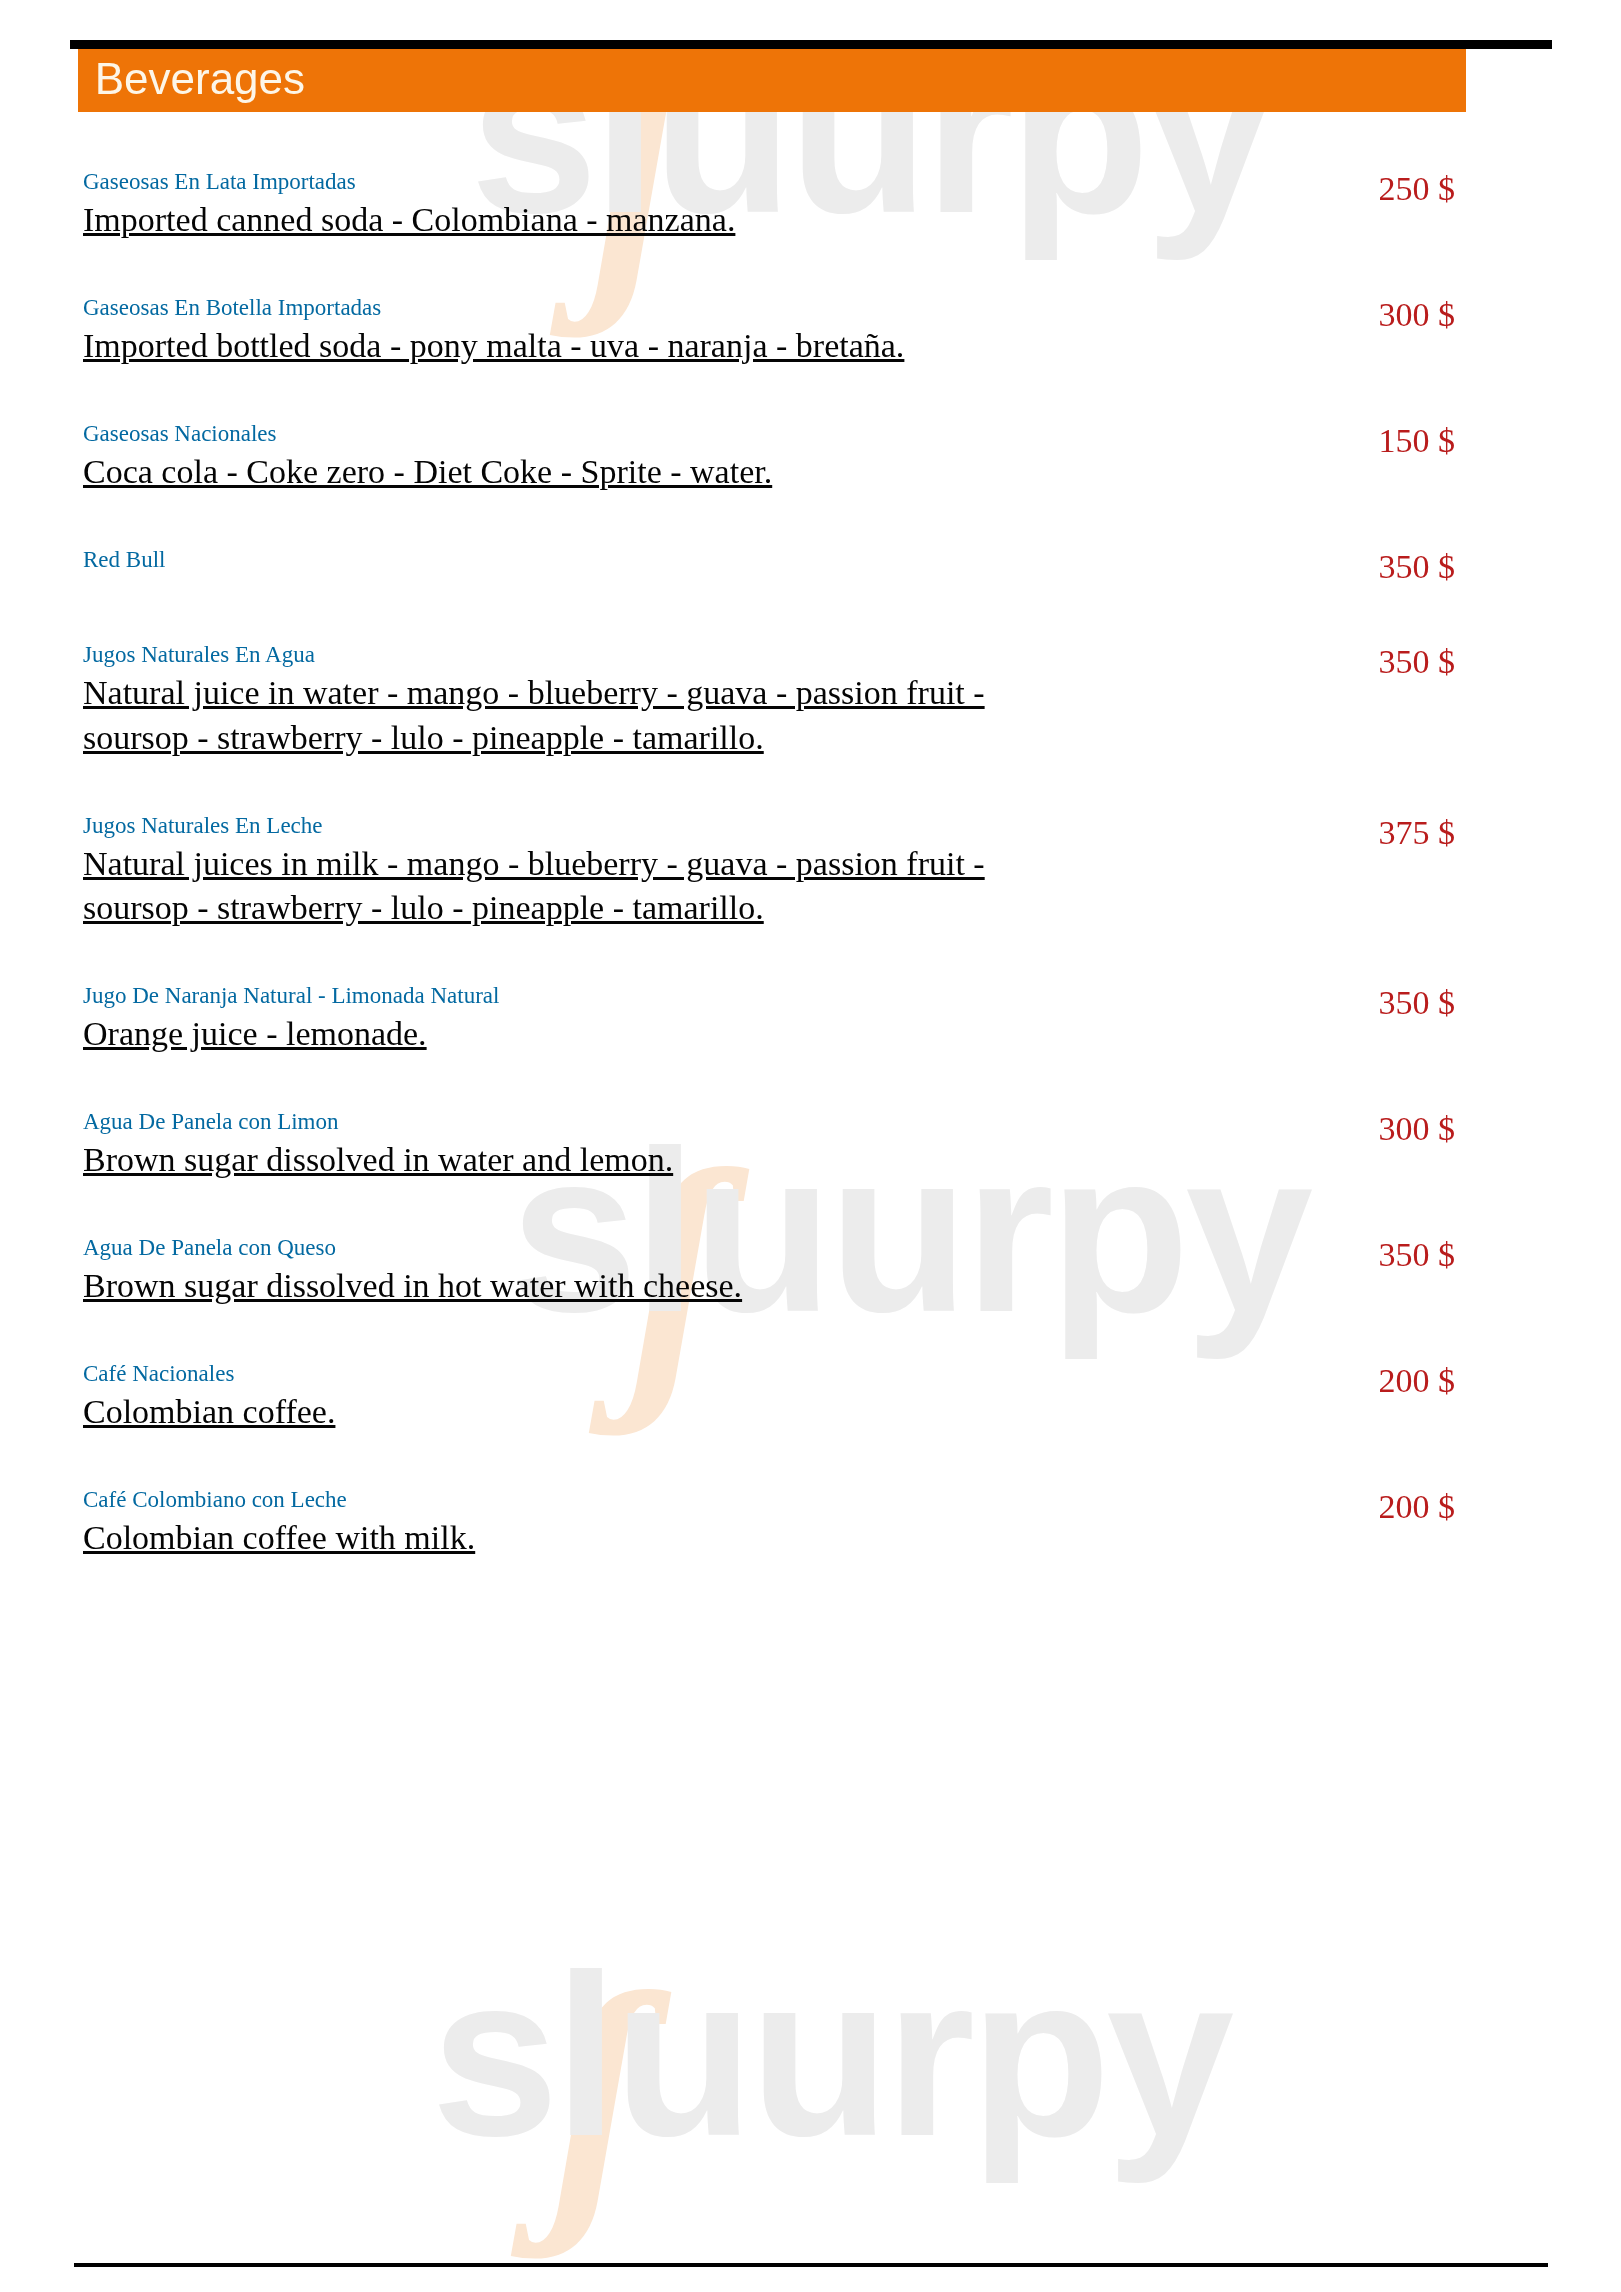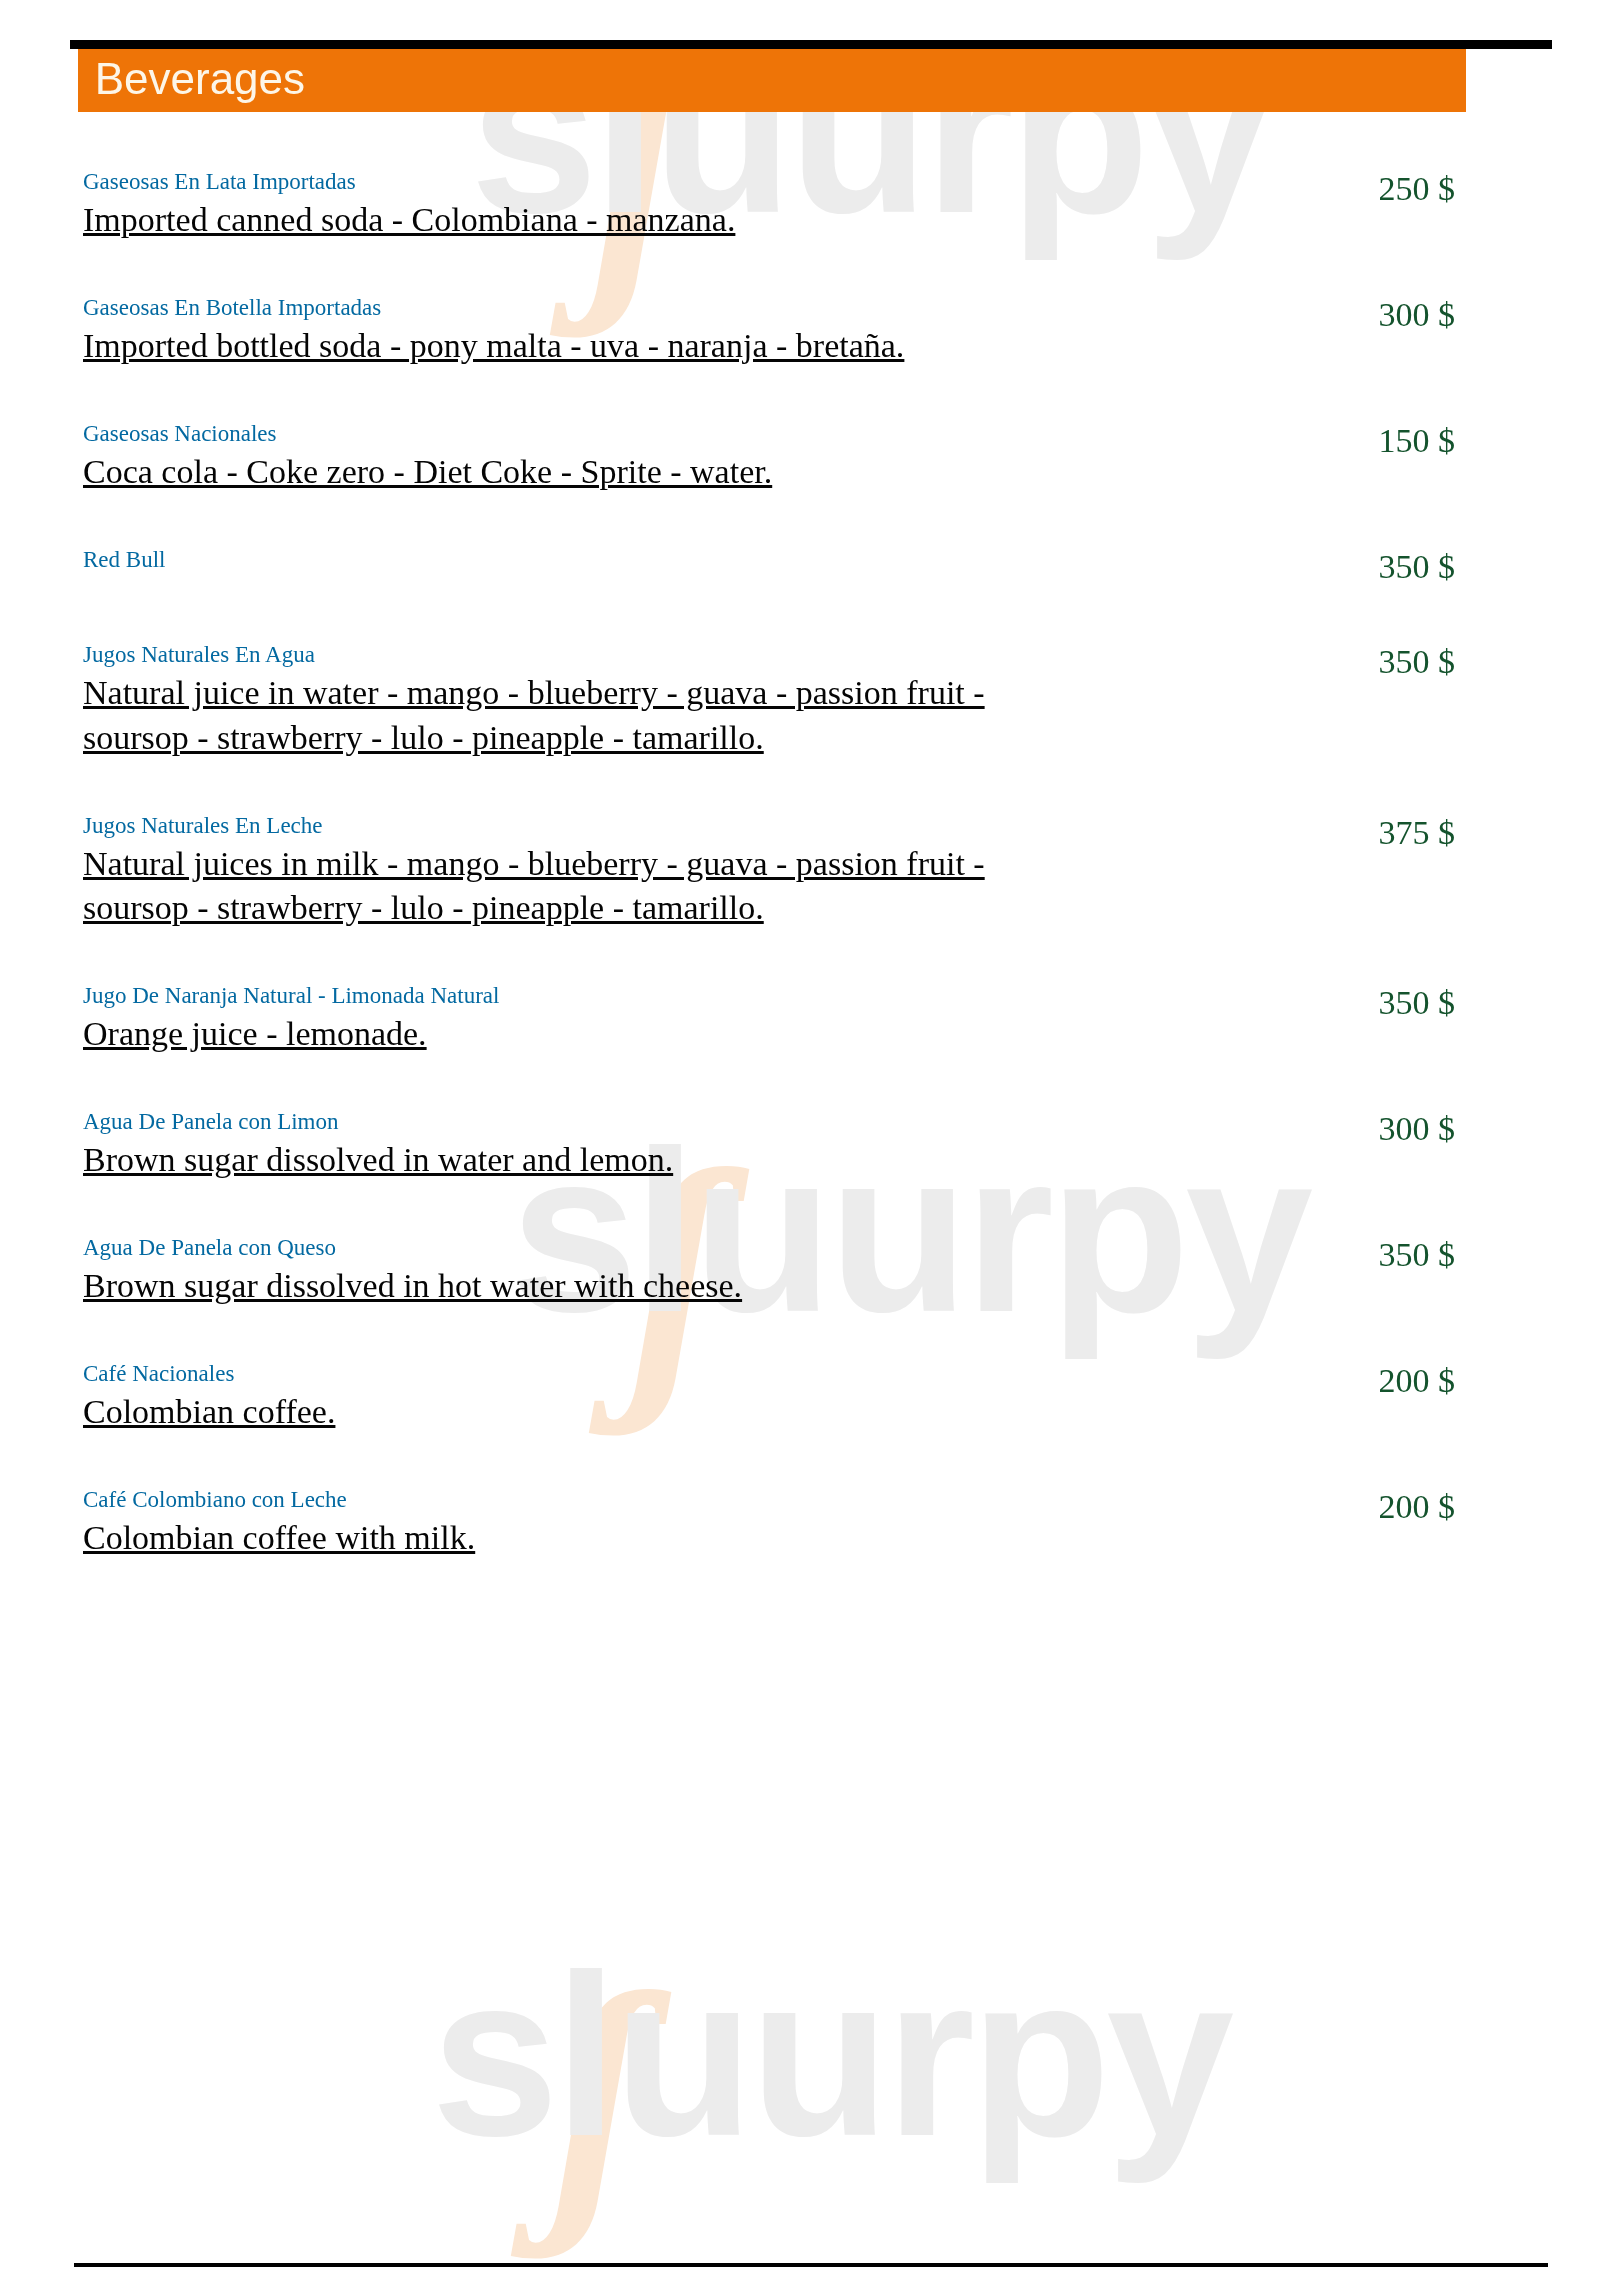--- a/index.html
+++ b/index.html
@@ -118,21 +118,21 @@
     color: #050505;
     line-height: 1.30;
     white-space: pre-line;
     margin-top: 1px;
     text-decoration: underline;
   }
   .item-desc:empty { display: none; }
 
   .item-price {
     font-size: 34px;
-    color: #14532d;
+    color: #b91c1c;
     line-height: 1.30;
     white-space: nowrap;
     text-align: right;
     min-width: 127px;
     padding-left: 23.5px;
   }
 
   .bottom-rule {
     position: absolute;
     left: 74px;

